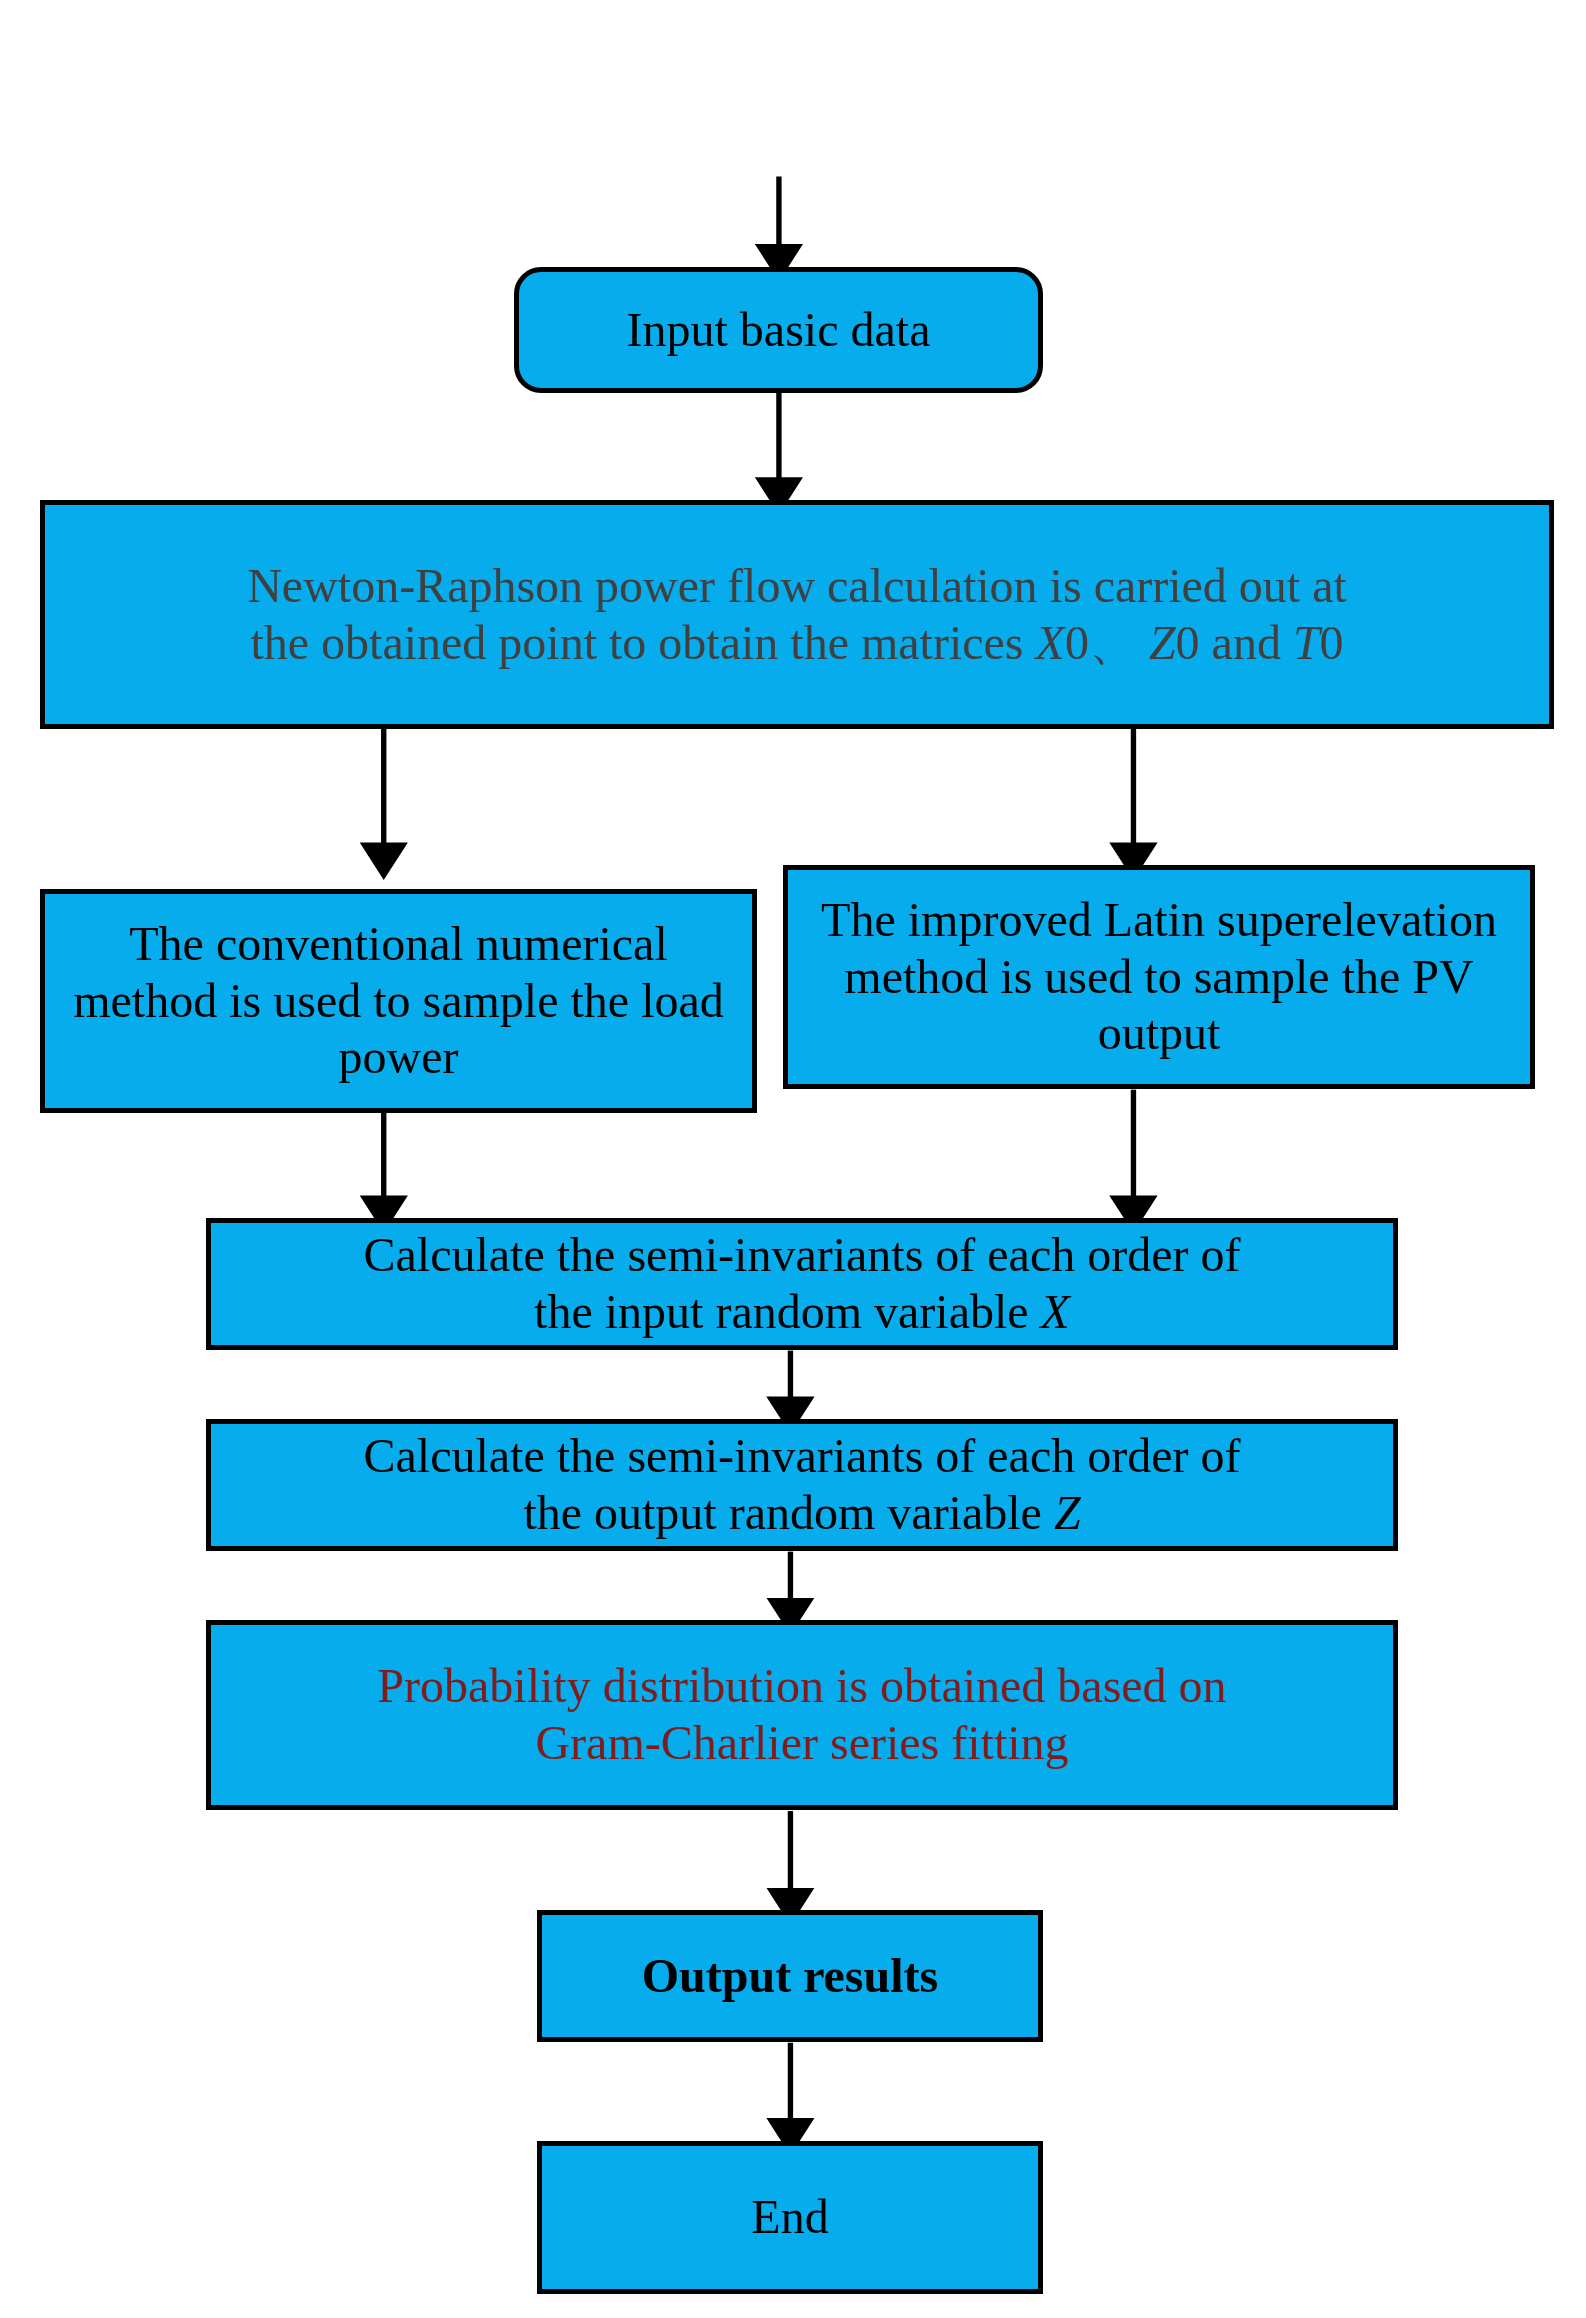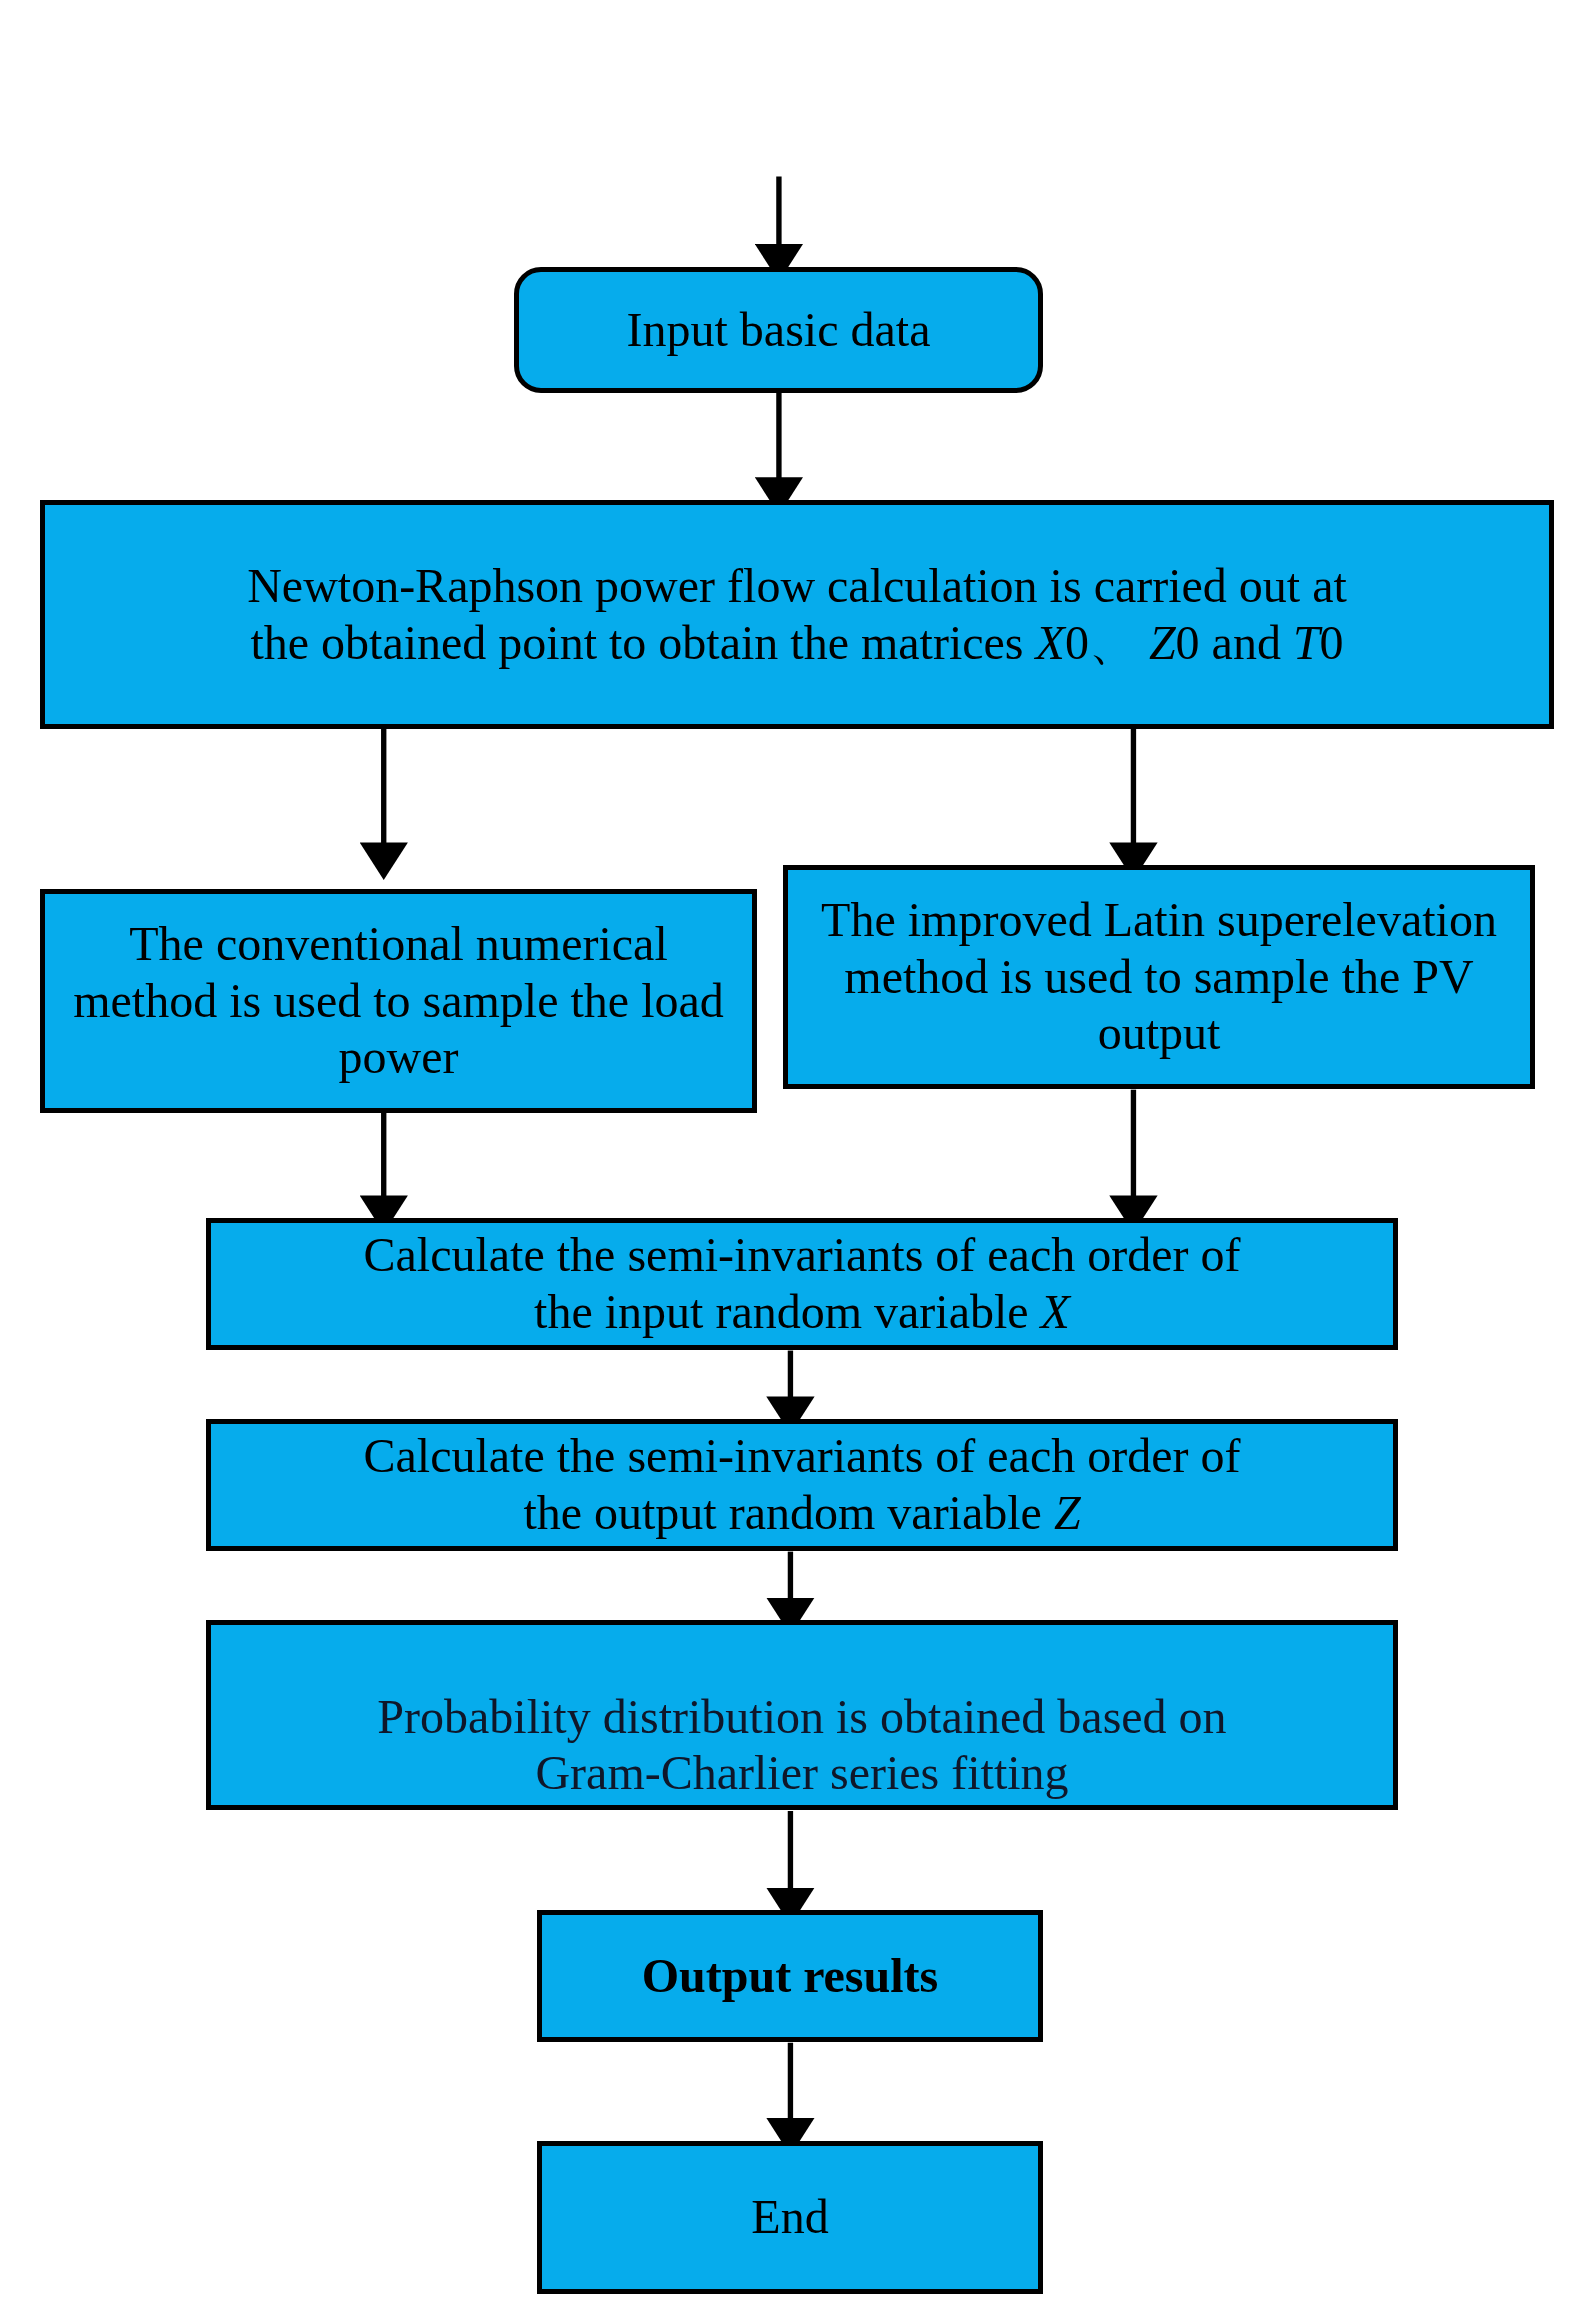--- a/index.html
+++ b/index.html
@@ -90,41 +90,41 @@
     <line x1="1030" y1="2360" x2="1030" y2="2478" stroke="#000000" stroke-width="7" marker-end="url(#arrowhead)"></line>
 
     <line x1="1030" y1="2662" x2="1030" y2="2778" stroke="#000000" stroke-width="7" marker-end="url(#arrowhead)"></line>
   </svg>
 
 
   <div class="node" id="node-input" style="background: rgb(6, 172, 236); border-color: rgb(0, 0, 0); color: rgb(0, 0, 0);">
     <span class="label">Input basic data</span>
   </div>
 
-  <div class="node" id="node-newton" style="background: rgb(6, 172, 236); border-color: rgb(0, 0, 0); color: #000000;">
+  <div class="node" id="node-newton" style="background: rgb(6, 172, 236); border-color: rgb(0, 0, 0); color: #404040;">
     <span class="label"><span>Newton-Raphson power flow calculation is carried out at</span><br><span>the obtained point to obtain the matrices </span><span class="var">X</span><span>0、 </span><span class="var">Z</span><span>0 and </span><span class="var">T</span><span>0</span></span>
   </div>
 
   <div class="node" id="node-conventional" style="background: rgb(6, 172, 236); border-color: rgb(0, 0, 0); color: rgb(0, 0, 0); margin-top: 24px;">
     <span class="label">The conventional numerical method is used to sample the load power</span>
   </div>
 
   <div class="node" id="node-latin" style="background: rgb(6, 172, 236); border-color: rgb(0, 0, 0); color: rgb(0, 0, 0);">
     <span class="label">The improved Latin superelevation method is used to sample the PV output</span>
   </div>
 
   <div class="node" id="node-semi-x" style="background: rgb(6, 172, 236); border-color: rgb(0, 0, 0); color: rgb(0, 0, 0);">
     <span class="label"><span>Calculate the semi-invariants of each order of</span><br><span>the input random variable </span><span class="var">X</span></span>
   </div>
 
   <div class="node" id="node-semi-z" style="background: rgb(6, 172, 236); border-color: rgb(0, 0, 0); color: rgb(0, 0, 0);">
     <span class="label"><span>Calculate the semi-invariants of each order of</span><br><span>the output random variable </span><span class="var">Z</span></span>
   </div>
 
-  <div class="node" id="node-gram" style="background: rgb(6, 172, 236); border-color: rgb(0, 0, 0); color: #0f172a; align-items: flex-end;">
+  <div class="node" id="node-gram" style="background: rgb(6, 172, 236); border-color: rgb(0, 0, 0); color: #7f1d1d;">
     <span class="label"><span>Probability distribution is obtained based on</span><br><span>Gram-Charlier series fitting</span></span>
   </div>
 
   <div class="node" id="node-output" style="background: rgb(6, 172, 236); border-color: rgb(0, 0, 0); color: rgb(0, 0, 0);">
     <span class="label">Output results</span>
   </div>
 
   <div class="node" id="node-end" style="background: rgb(6, 172, 236); border-color: rgb(0, 0, 0); color: rgb(0, 0, 0);">
     <span class="label">End</span>
   </div>

